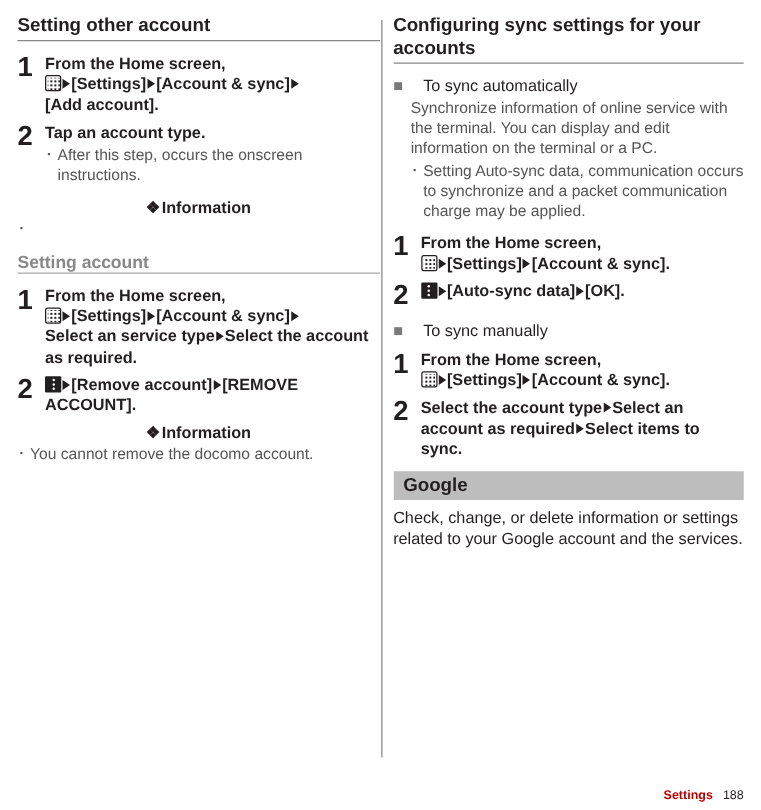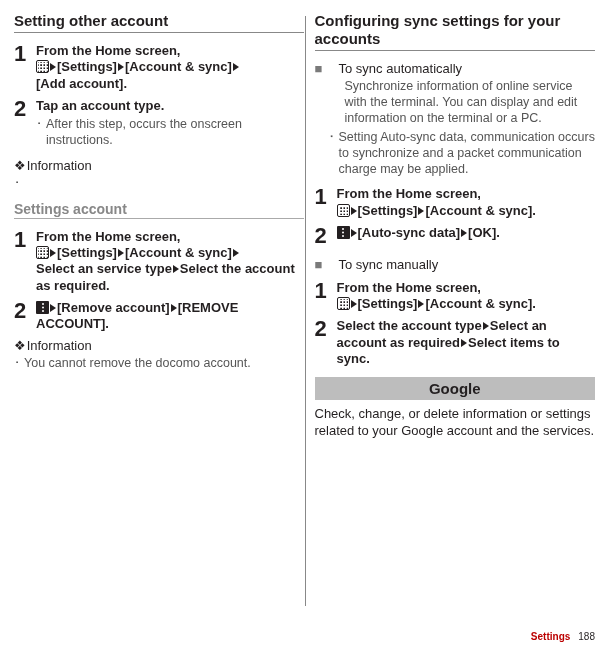--- a/index.html
+++ b/index.html
@@ -77,24 +77,25 @@
     font-size: 12.5px;
     color: #555;
     line-height: 1.3;
     margin-bottom: 3px;
   }
   .bullet-dot {
     width: 10px;
     flex: none;
   }
   .info-heading {
-    font-weight: normal;
+    font-weight: bold;
     font-size: 13px;
     color: #231f20;
     margin: 6px 0 2px 0;
+    text-align: center;
   }
   .diamond {
     display: inline-block;
     font-size: 13px;
     margin-right: 1px;
     color: #231f20;
   }
   .square-block {
     display: flex;
     margin-bottom: 2px;
@@ -112,21 +113,20 @@
   .square-title {
     color: #231f20;
     font-size: 13px;
     line-height: 1.3;
     margin-left: 10px;
   }
   .square-desc {
     color: #555;
     font-size: 12.5px;
     line-height: 1.3;
-    margin-left: 16px;
   }
   .apps-icon {
     display: inline-block;
     vertical-align: -2px;
     width: 13px;
     height: 13px;
     border: 1.2px solid #231f20;
     border-radius: 2px;
     background:
       radial-gradient(circle, #231f20 0.8px, transparent 0.9px) 2px 2px / 3.2px 3.2px;
@@ -164,21 +164,20 @@
     border-radius: 50%;
     box-shadow: 0 3.5px 0 #fff, 0 7px 0 #fff;
   }
   .google-box {
     background: #bdbdbd;
     padding: 3px 8px;
     font-size: 15px;
     font-weight: bold;
     color: #231f20;
     margin: 10px 0 6px 0;
-    text-align: center;
   }
   .google-desc {
     font-size: 13px;
     color: #231f20;
     line-height: 1.3;
   }
   .footer {
     position: absolute;
     bottom: 6px;
     right: 14px;
@@ -228,21 +227,21 @@
 
     <div class="info-heading">
       <span class="diamond">❖</span><span>Information</span>
     </div>
     <ul class="note-list outer">
       <li class="note-item">
         <span class="bullet-dot">･</span>
       </li>
     </ul>
 
-    <div class="sub-title">Settings account</div>
+    <div class="sub-title">Setting account</div>
 
     <div class="step">
       <div class="step-num">1</div>
       <div class="step-body">
         <div class="step-main">
           <span>From the Home screen,</span><br>
           <span class="apps-icon"></span><span class="arrow"></span><span>[Settings]</span><span class="arrow"></span><span>[Account &amp; sync]</span><span class="arrow"></span><br><span>Select an service type</span><span class="arrow"></span><span>Select the account as required.</span>
         </div>
       </div>
     </div>

